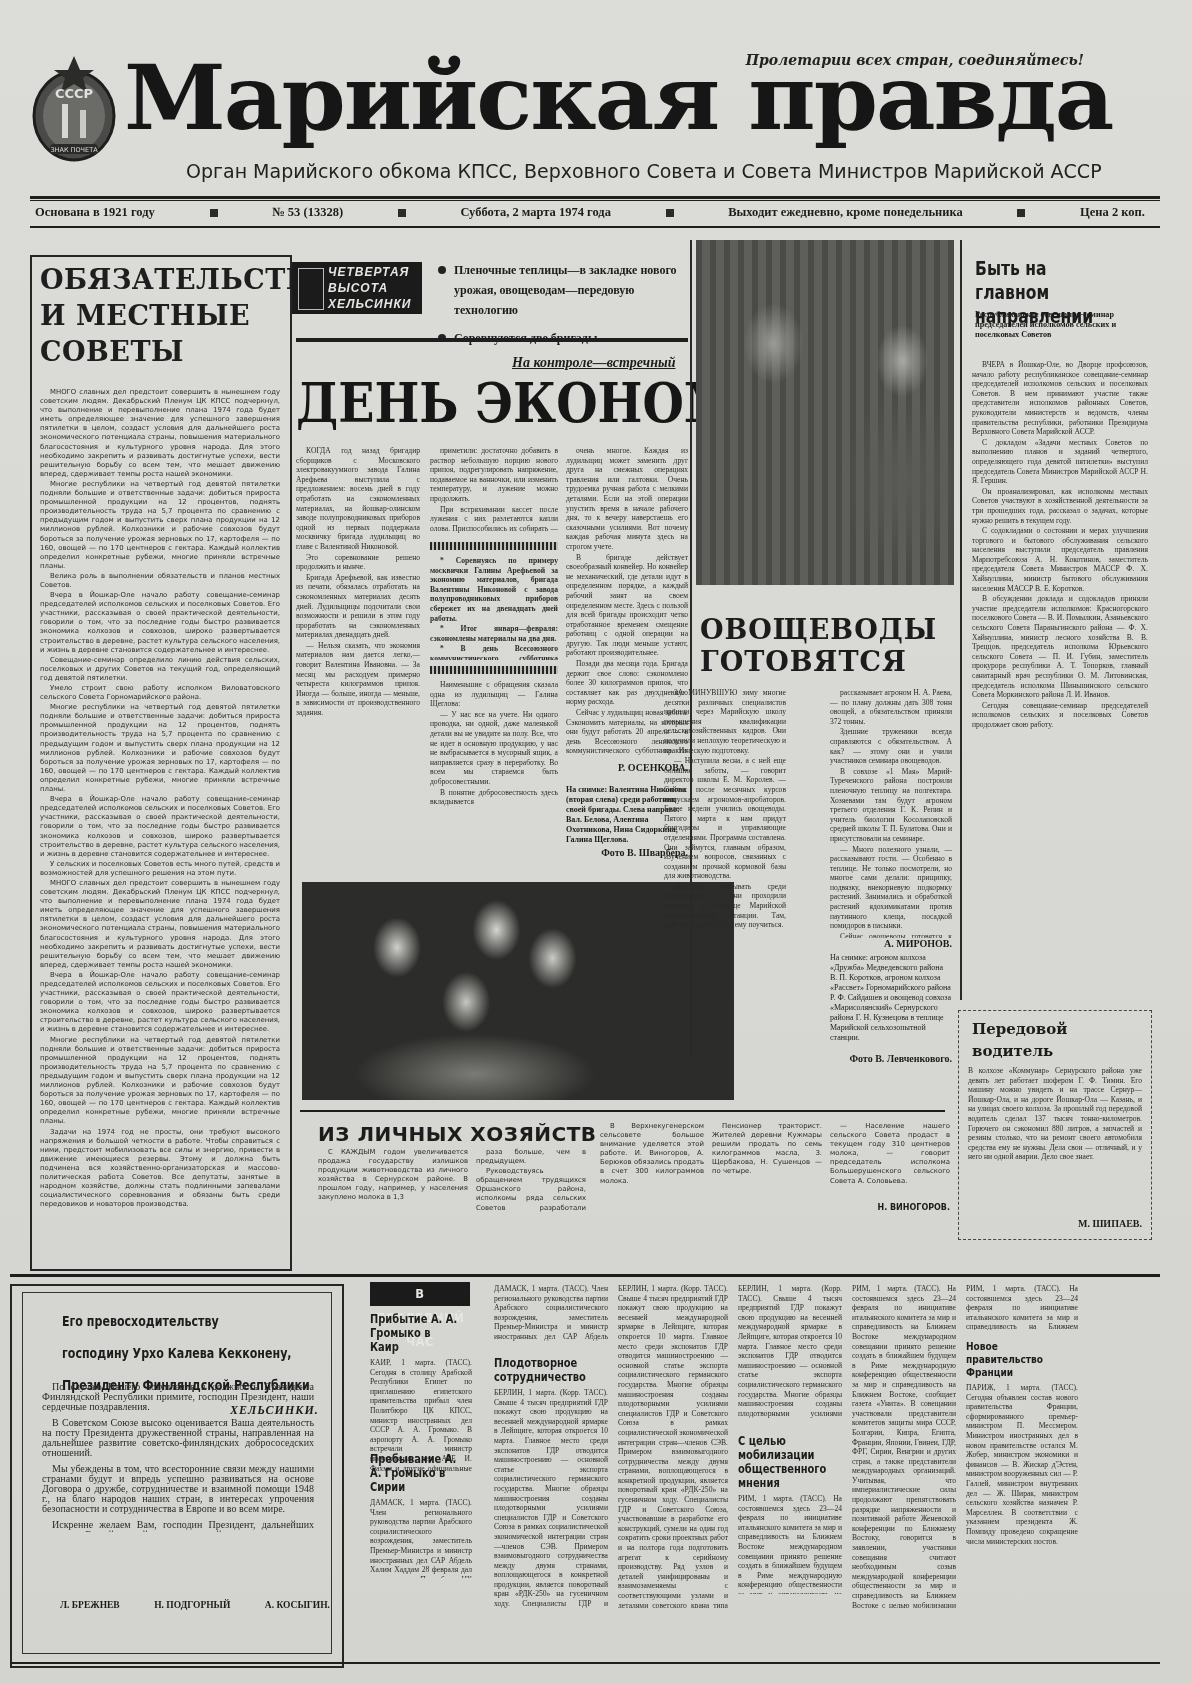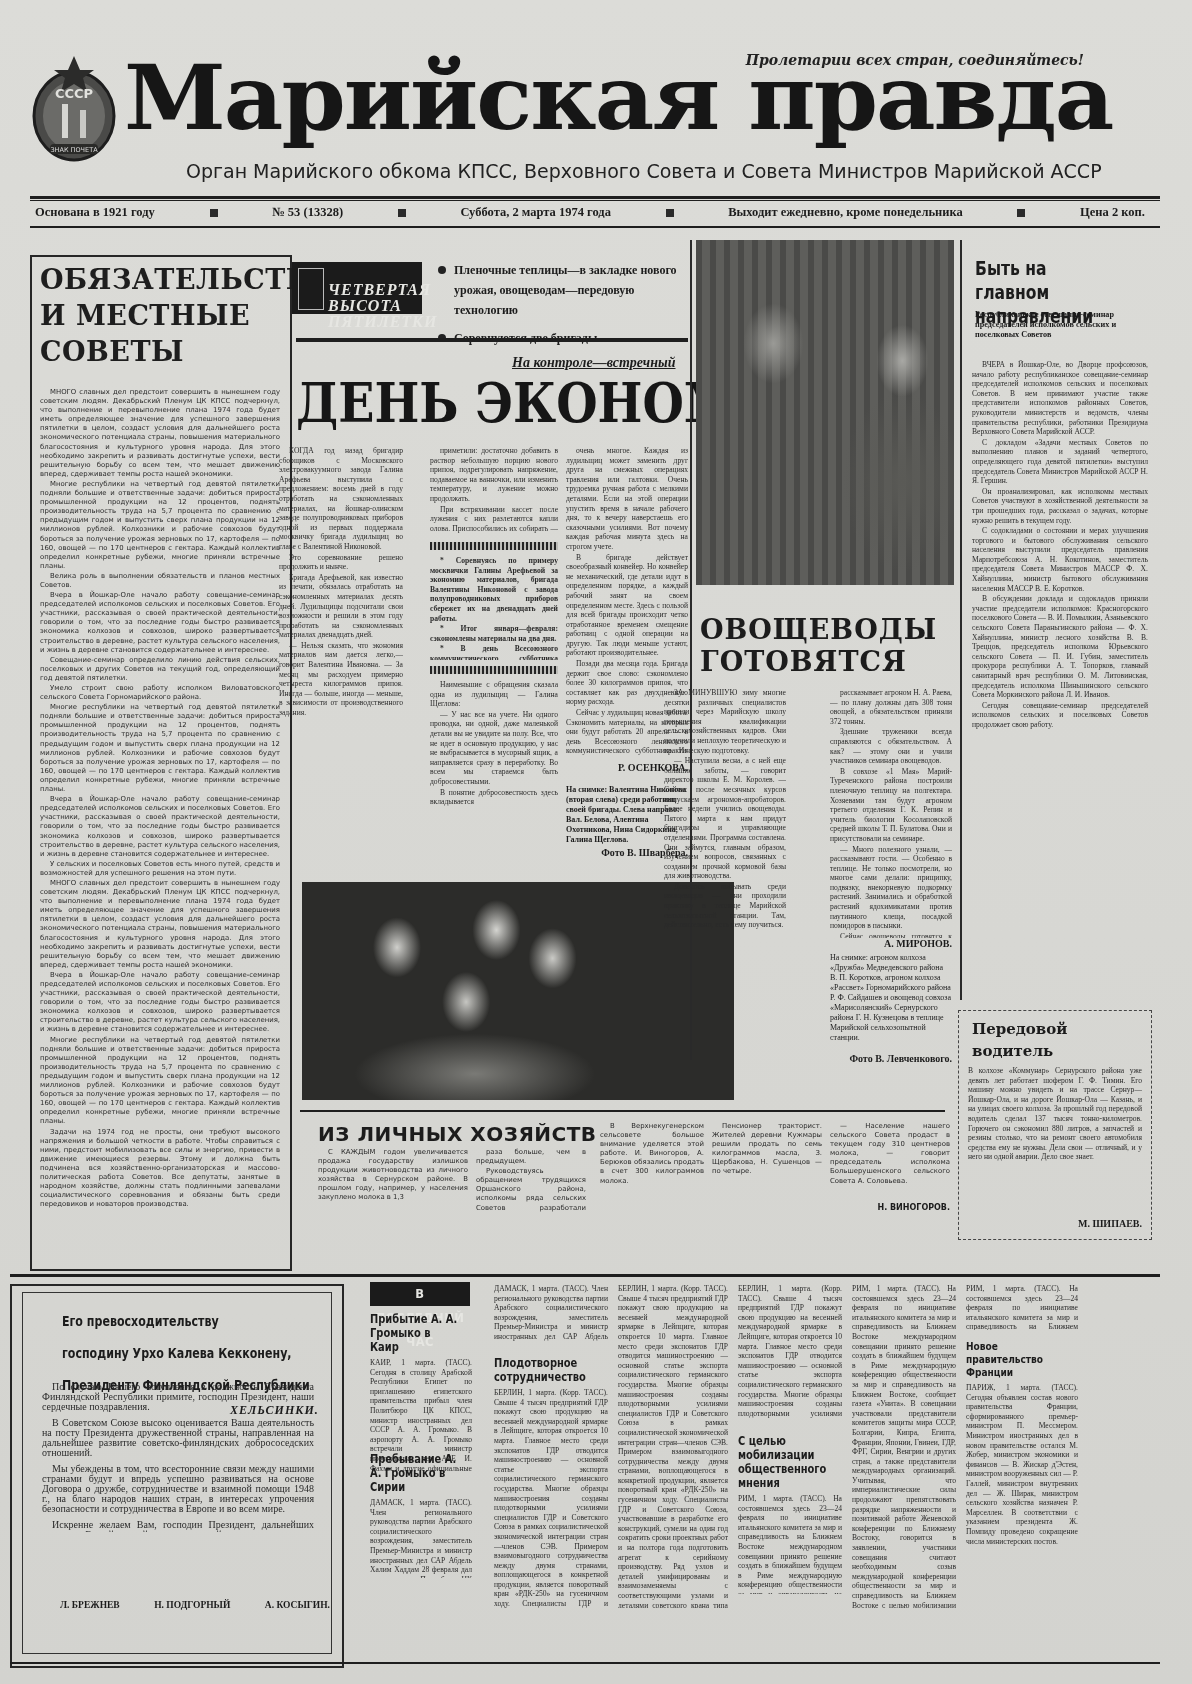--- a/index.html
+++ b/index.html
@@ -21,21 +21,21 @@
   .organ { left:186px; top:160px; font-family:"DejaVu Sans", sans-serif; font-size:19px; color:#222; }
   .infobar { left:35px; top:205px; width:1110px; font-family:"Liberation Serif", serif; font-weight:bold; font-size:12.5px; display:flex; justify-content:space-between; align-items:center; }
   .sq { display:inline-block; width:8px; height:8px; background:#2a2a2a; }
 
   
   .lbox { left:30px; top:255px; width:258px; height:1012px; border:2px solid #262626; }
   .lhead { left:40px; top:262px; width:248px; font-family:"DejaVu Serif", serif; font-weight:bold; font-size:27px; line-height:36px; color:#1e1e1e; letter-spacing:0.5px; }
   .lhead .l2 { letter-spacing:8px; }
 
   
-  .rubric { left:292px; top:262px; width:130px; height:52px; background:#1b1b1b; color:#e6e6e2; font-family:Liberation Serif, serif; font-weight:bold; font-style:italic; font-size:16px; line-height:16px; padding:20px 0 0 36px; box-sizing:border-box; letter-spacing:1px; }
+  .rubric { left:292px; top:262px; width:130px; height:52px; background:#1b1b1b; color:#e6e6e2; font-family:Liberation Sans, sans-serif; font-weight:bold; font-style:italic; font-size:12px; line-height:16px; padding:2px 0 0 36px; box-sizing:border-box; letter-spacing:1px; }
   .rubric .ico { position:absolute; left:6px; top:6px; width:24px; height:40px; border:1px solid #bbb; }
   .bullets { left:438px; top:260px; width:250px; font-family:"Liberation Serif", serif; font-weight:bold; font-size:12px; line-height:20px; }
   .bullets div { position:relative; padding-left:16px; }
   .bullets div::before { content:""; position:absolute; left:0; top:6px; width:8px; height:8px; background:#222; border-radius:50%; }
   .kicker { left:512px; top:355px; font-family:"Liberation Serif", serif; font-style:italic; font-weight:bold; font-size:14px; text-decoration:underline; }
   .headline { left:296px; top:372px; width:390px; font-family:"DejaVu Serif", serif; font-weight:bold; font-size:54px; line-height:62px; letter-spacing:0; transform:scaleX(0.88); transform-origin:left; white-space:nowrap; color:#161616; }
   .stripe { height:8px; background:repeating-linear-gradient(90deg,#252525 0 2px,#bdbdb9 2px 4px); }
   .sign { font-family:"Liberation Serif", serif; font-weight:bold; font-size:10px; text-align:right; }
   .caption { font-family:"Liberation Serif", serif; font-size:8px; line-height:10px; }
 
@@ -127,32 +127,32 @@
     <p>МНОГО славных дел предстоит совершить в нынешнем году советским людям. Декабрьский Пленум ЦК КПСС подчеркнул, что выполнение и перевыполнение плана 1974 года будет иметь определяющее значение для успешного завершения пятилетки в целом, создаст условия для дальнейшего роста экономического потенциала страны, повышения материального благосостояния и культурного уровня народа. Для этого необходимо закрепить и развивать достигнутые успехи, вести решительную борьбу со всем тем, что мешает движению вперед, сдерживает темпы роста нашей экономики.</p>
     <p>Вчера в Йошкар-Оле начало работу совещание-семинар председателей исполкомов сельских и поселковых Советов. Его участники, рассказывая о своей практической деятельности, говорили о том, что за последние годы быстро развивается экономика колхозов и совхозов, широко развертывается строительство в деревне, растет культура сельского населения, и жизнь в деревне становится содержательнее и интереснее.</p>
     <p>Многие республики на четвертый год девятой пятилетки подняли большие и ответственные задачи: добиться прироста промышленной продукции на 12 процентов, поднять производительность труда на 5,7 процента по сравнению с предыдущим годом и выпустить сверх плана продукции на 12 миллионов рублей. Колхозники и рабочие совхозов будут бороться за получение урожая зерновых по 17, картофеля — по 160, овощей — по 170 центнеров с гектара. Каждый коллектив определил конкретные рубежи, многие приняли встречные планы.</p>
     <p>Задачи на 1974 год не просты, они требуют высокого напряжения и большой четкости в работе. Чтобы справиться с ними, предстоит мобилизовать все силы и энергию, привести в движение имеющиеся резервы. Этому и должна быть подчинена вся хозяйственно-организаторская и массово-политическая работа Советов. Все депутаты, занятые в народном хозяйстве, должны стать подлинными запевалами социалистического соревнования и обязаны быть среди передовиков и новаторов производства.</p>
   </div>
 
   <div class="abs rubric">
     <span class="ico"></span>
     <div>ЧЕТВЕРТАЯ</div>
     <div>ВЫСОТА</div>
-    <div>ПЯТИЛЕТКИ</div>
+    <div>ХЕЛЬСИНКИ</div>
   </div>
   <div class="abs bullets">
     <div>Пленочные теплицы—в закладке нового урожая, овощеводам—передовую технологию</div>
     <div style="margin-top:8px">Соревнуются две бригады</div>
   </div>
   <div class="rule" style="left:296px;top:338px;width:392px;height:4px;"></div>
 
   <div class="abs kicker">На контроле—встречный</div>
   <div class="abs headline">ДЕНЬ ЭКОНОМИИ</div>
 
-  <div class="abs txt" style="left:279px;top:446px;width:124px;height:385px;">
+  <div class="abs txt" style="left:296px;top:446px;width:124px;height:385px;">
     <p>КОГДА год назад бригадир сборщиков с Московского электровакуумного завода Галина Арефьева выступила с предложением: восемь дней в году отработать на сэкономленных материалах, на йошкар-олинском заводе полупроводниковых приборов одной из первых поддержала москвичку бригада лудильщиц во главе с Валентиной Никоновой.</p>
     <p>Это соревнование решено продолжить и нынче.</p>
     <p>Бригада Арефьевой, как известно из печати, обязалась отработать на сэкономленных материалах десять дней. Лудильщицы подсчитали свои возможности и решили в этом году проработать на сэкономленных материалах двенадцать дней.</p>
     <p>— Нельзя сказать, что экономия материалов нам дается легко,— говорит Валентина Ивановна. — За месяц мы расходуем примерно четыреста килограммов припоя. Иногда — больше, иногда — меньше, в зависимости от производственного задания.</p>
   </div>
   <div class="abs" style="left:430px;top:446px;width:128px;height:380px;">
     <div class="txt" style="height:90px">
       <p>приметили: достаточно добавить в раствор небольшую порцию нового припоя, подрегулировать напряжение, подаваемое на ванночки, или изменить температуру, и лужение можно продолжать.</p>
       <p>При встряхивании кассет после лужения с них разлетаются капли олова. Приспособились их собирать — тоже экономия.</p>
     </div>

